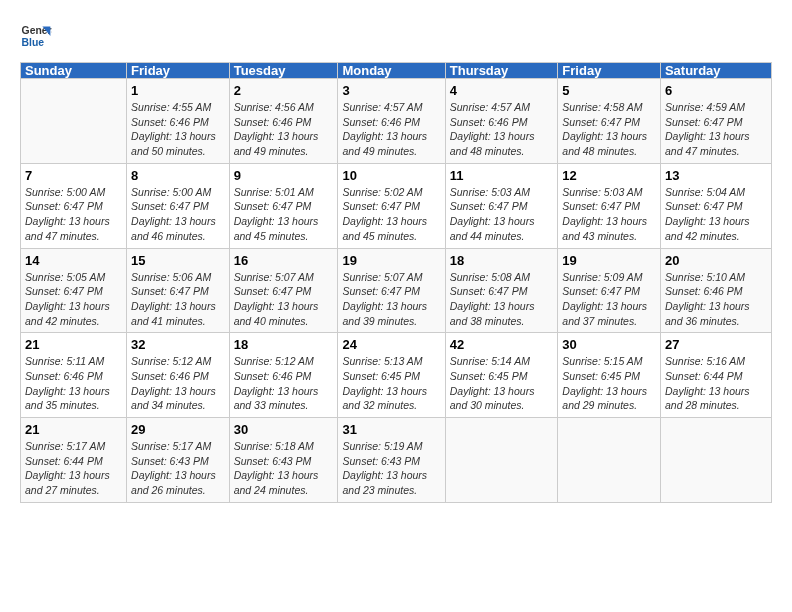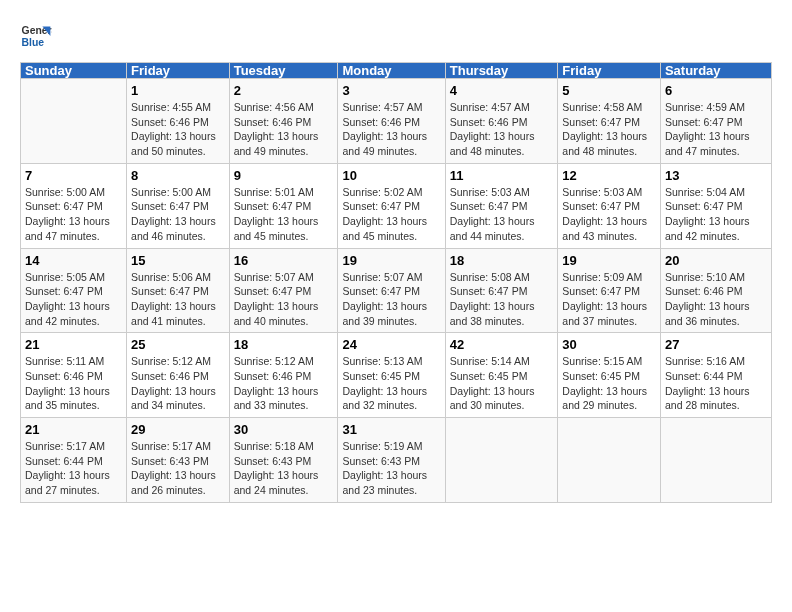--- a/index.html
+++ b/index.html
@@ -64,20 +64,21 @@
     }
     .day-number {
       font-weight: bold;
       font-size: 13px;
       margin-bottom: 2px;
     }
     .day-detail {
       color: #333;
       line-height: 1.4;
       font-size: 10.5px;
+      font-style: italic;
     }
     .empty-cell {
       background: #fff;
     }
   </style>
 </head>
 <body>
 
 <div class="header-section">
   <div class="logo">
@@ -192,21 +193,21 @@
           <div class="day-number">20</div>
           <div class="day-detail">Sunrise: 5:10 AM<br>Sunset: 6:46 PM<br>Daylight: 13 hours and 36 minutes.</div>
         </td>
       </tr>
       <tr>
         <td>
           <div class="day-number">21</div>
           <div class="day-detail">Sunrise: 5:11 AM<br>Sunset: 6:46 PM<br>Daylight: 13 hours and 35 minutes.</div>
         </td>
         <td>
-          <div class="day-number">25</div>
+          <div class="day-number">32</div>
           <div class="day-detail">Sunrise: 5:12 AM<br>Sunset: 6:46 PM<br>Daylight: 13 hours and 34 minutes.</div>
         </td>
         <td>
           <div class="day-number">18</div>
           <div class="day-detail">Sunrise: 5:12 AM<br>Sunset: 6:46 PM<br>Daylight: 13 hours and 33 minutes.</div>
         </td>
         <td>
           <div class="day-number">24</div>
           <div class="day-detail">Sunrise: 5:13 AM<br>Sunset: 6:45 PM<br>Daylight: 13 hours and 32 minutes.</div>
         </td>

